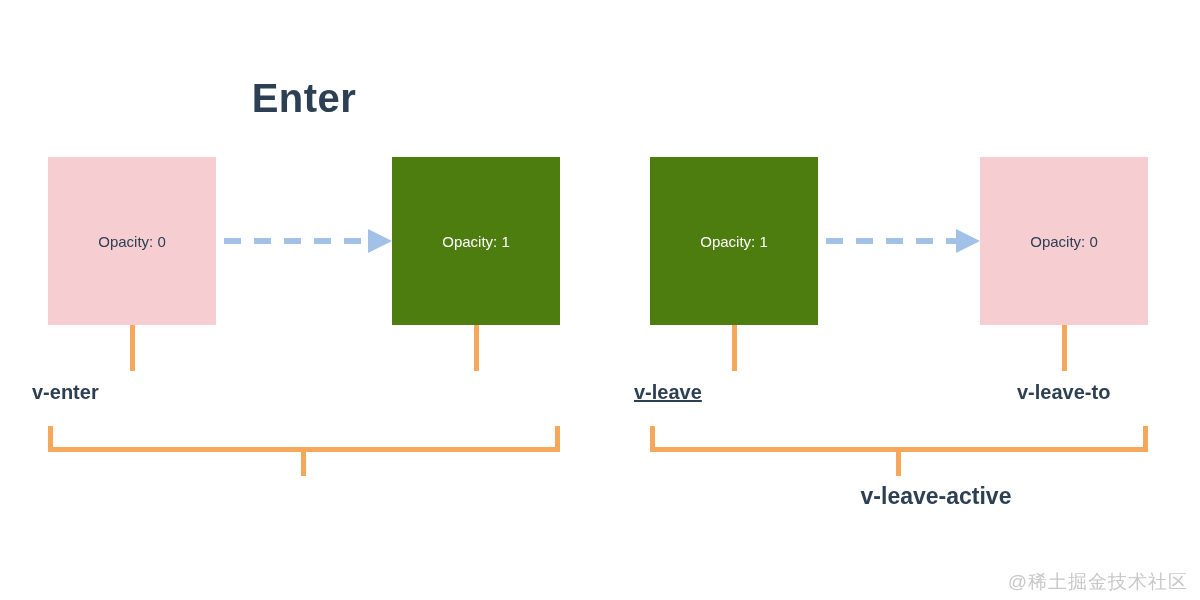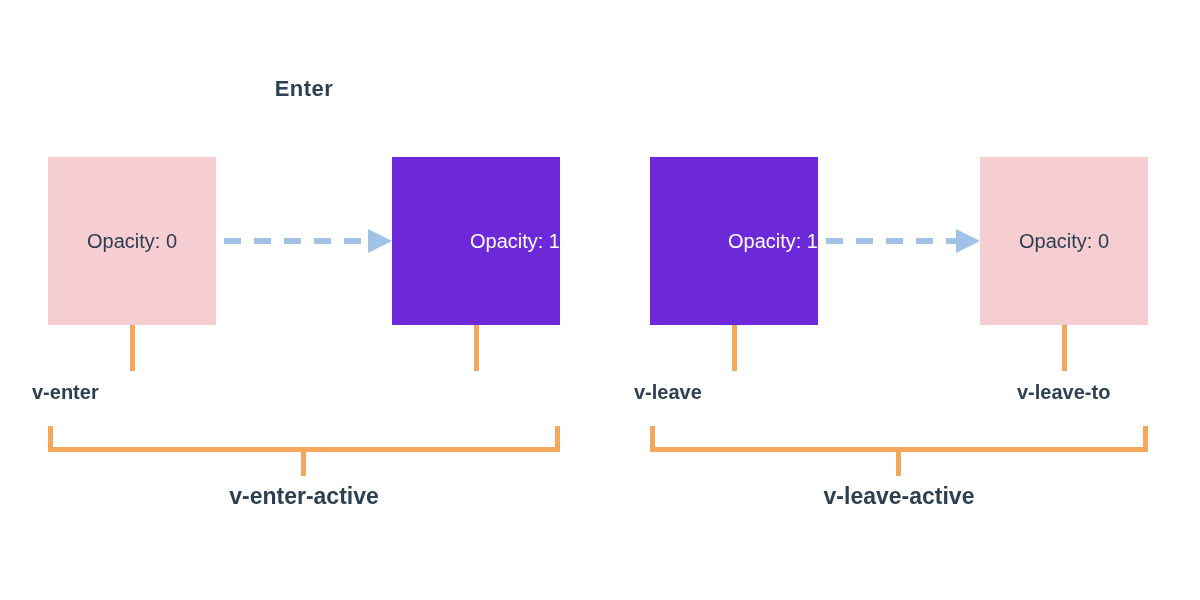--- a/index.html
+++ b/index.html
@@ -12,41 +12,41 @@
     width: 1200px;
     height: 600px;
     background: #ffffff;
     overflow: hidden;
   }
   .section-title {
     position: absolute;
     top: 76px;
     width: 300px;
     text-align: center;
-    font-size: 22px;
+    font-size: 40px;
     font-weight: 700;
     color: #2d4053;
     letter-spacing: 0.5px;
   }
   #title-enter { left: 154px; }
   #title-leave { left: 749px; }
 
   .state-box {
     position: absolute;
     top: 157px;
     width: 168px;
     height: 168px;
     display: flex;
     align-items: center;
     justify-content: center;
-    font-size: 20px;
+    font-size: 15px;
     font-weight: 400;
   }
   .box-faded { background: #f6cdd1; color: #2d4053; }
-  .box-solid { background: #6d28d9; color: #ffffff; justify-content: flex-end; }
+  .box-solid { background: #4d7c0f; color: #ffffff; }
   #box-v-enter    { left: 48px; }
   #box-v-enter-to { left: 392px; }
   #box-v-leave    { left: 650px; }
   #box-v-leave-to { left: 980px; }
 
   .arrow-svg {
     position: absolute;
     top: 227px;
     height: 28px;
   }
@@ -69,21 +69,21 @@
     position: absolute;
     top: 381px;
     width: 200px;
     text-align: left;
     font-size: 20px;
     font-weight: 700;
     color: #2d4053;
   }
   #label-v-enter    { left: 32px; }
   #label-v-enter-to { left: 376px; }
-  #label-v-leave    { left: 634px; }
+  #label-v-leave    { left: 634px; text-decoration: underline; }
   #label-v-leave-to { left: 1017px; }
 
   .bracket {
     position: absolute;
     top: 426px;
     height: 26px;
     box-sizing: border-box;
     border-left: 5px solid #f5a85c;
     border-right: 5px solid #f5a85c;
     border-bottom: 5px solid #f5a85c;
@@ -104,21 +104,21 @@
   .active-label {
     position: absolute;
     top: 483px;
     width: 340px;
     text-align: center;
     font-size: 23px;
     font-weight: 700;
     color: #2d4053;
   }
   #active-enter { left: 134px; }
-  #active-leave { left: 729px; }
+  #active-leave { left: 766px; }
 
   .watermark {
     position: absolute;
     right: 12px;
     top: 569px;
     font-size: 19px;
     color: #c8c8c8;
     letter-spacing: 1px;
   }
 </style>
@@ -158,17 +158,17 @@
 
   <div class="class-label" id="label-v-enter">v-enter</div>
   <div class="class-label" id="label-v-leave">v-leave</div>
   <div class="class-label" id="label-v-leave-to">v-leave-to</div>
 
   <div class="bracket" id="bracket-enter"></div>
   <div class="bracket-stem" id="stem-enter"></div>
   <div class="bracket" id="bracket-leave"></div>
   <div class="bracket-stem" id="stem-leave"></div>
 
-  <div class="active-label" id="active-enter">v-enter-active</div>
   <div class="active-label" id="active-leave">v-leave-active</div>
 
+  <div class="watermark">@稀土掘金技术社区</div>
 
 </div>
 
 </body></html>

